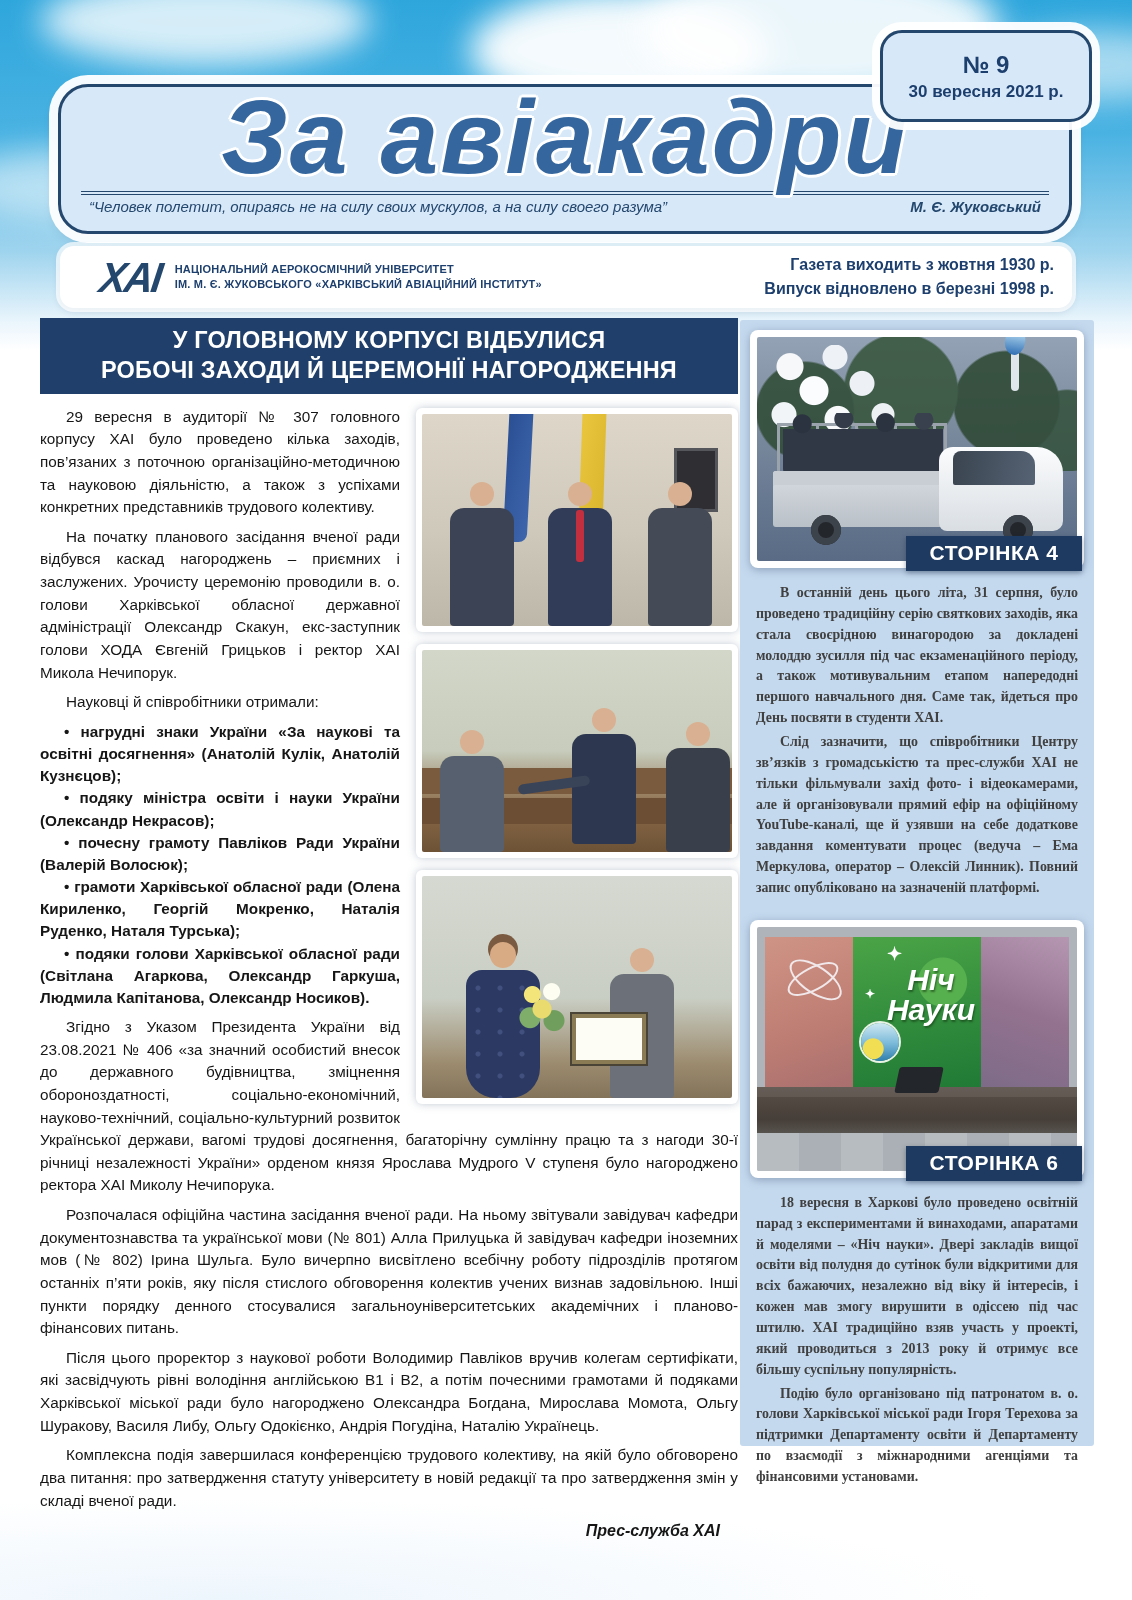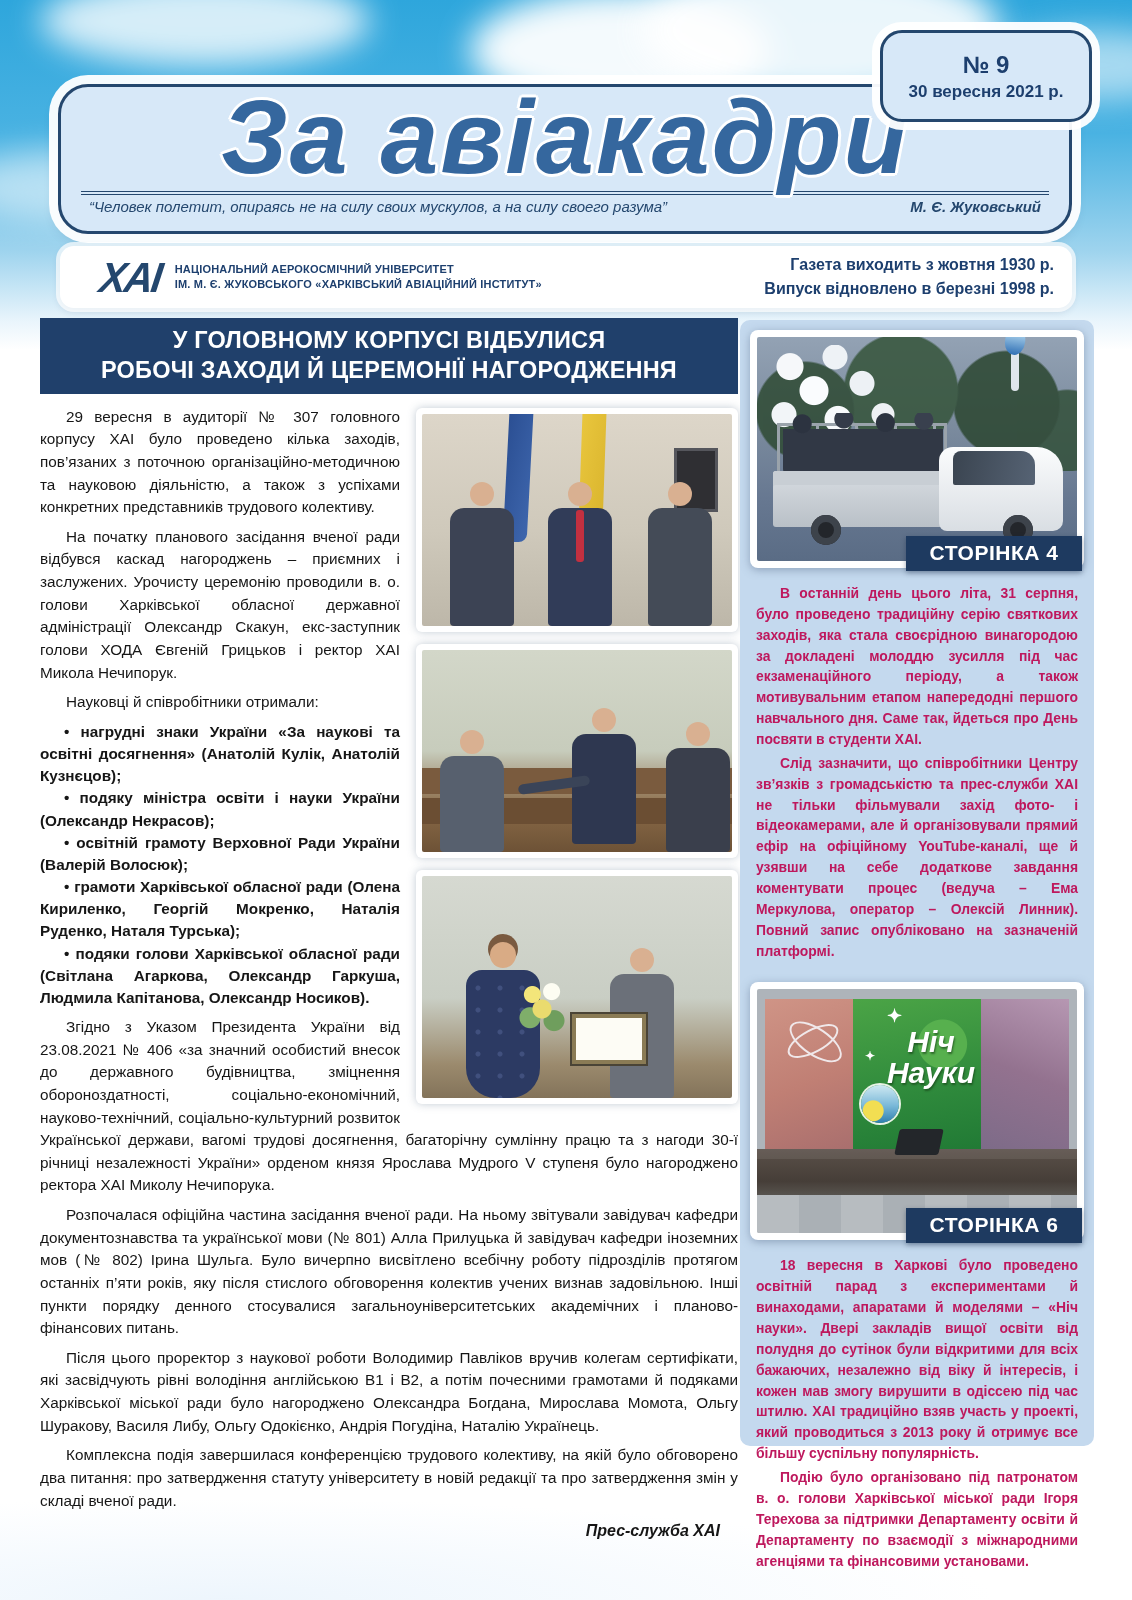--- a/index.html
+++ b/index.html
@@ -99,28 +99,28 @@
                 radial-gradient(circle at 50% 50%,#eadb6e 0 9px,transparent 10px),
                 radial-gradient(circle at 25% 65%,#7fae6a 0 10px,transparent 11px),
                 radial-gradient(circle at 75% 70%,#6f9e5d 0 10px,transparent 11px); }
   .scC .mn { position:absolute; left:188px; bottom:0; }
   .scC .mn .bd { background:#6b7079; height:124px; }
   .scC .cert { position:absolute; left:150px; bottom:34px; width:74px; height:50px; background:#fdfcf5;
      border:4px solid #8a7b55; box-shadow:0 0 0 2px #4a4436; }
 
   
   .sidebar { position:absolute; left:740px; top:320px; width:354px; height:1126px;
-    background:#c4d9ee; border-radius:10px; }
+    background:#c4d9ee; border-radius:3px; }
   .side-frame { width:334px; margin:10px auto 0; background:#fff; padding:7px; border-radius:8px;
     box-shadow:0 2px 8px rgba(90,110,140,.5); }
   .page-label { position:relative; z-index:2; width:176px; margin:-32px 12px 0 auto;
     background:#1e3a60; color:#fff; font-weight:bold; font-size:21px; text-align:center;
     padding:5px 0 6px; letter-spacing:.5px; box-shadow:0 2px 5px rgba(20,40,70,.4); }
   .side-text { padding:12px 16px 8px; font-size:13.9px; font-weight:bold; line-height:1.5;
-    color:#be185d; text-align:justify; }
+    color:#404040; text-align:justify;font-family:Liberation Serif, serif; }
   .side-text p { text-indent:24px; margin-bottom:3px; }
 
   
   .scD { height:224px; background:linear-gradient(180deg,#93a2b4 0%, #7b8b9e 40%, #677891 72%, #5a6c85 100%); }
   .scD .trees { position:absolute; inset:0 0 40% 0;
     background:radial-gradient(circle at 15% 55%,#2e4a33 0 48px,transparent 50px),
                radial-gradient(circle at 45% 40%,#35543a 0 56px,transparent 58px),
                radial-gradient(circle at 78% 50%,#2b4630 0 52px,transparent 54px),
                radial-gradient(circle at 97% 70%,#33503a 0 40px,transparent 42px); opacity:.85; }
   .scD .balloons { position:absolute; left:6px; top:8px; width:150px; height:120px;
@@ -287,21 +287,21 @@
           </div>
         </div>
       </aside>
 
       <p>29 вересня в аудиторії № 307 головного корпусу ХАІ було проведено кілька заходів, пов’язаних з поточною організаційно-методичною та науковою діяльністю, а також з успіхами конкретних представників трудового колективу.</p>
       <p>На початку планового засідання вченої ради відбувся каскад нагороджень – приємних і заслужених. Урочисту церемонію проводили в. о. голови Харківської обласної державної адміністрації Олександр Скакун, екс-заступник голови ХОДА Євгеній Грицьков і ректор ХАІ Микола Нечипорук.</p>
       <p>Науковці й співробітники отримали:</p>
       <ul class="award-list">
         <li><span>нагрудні знаки України «За наукові та освітні досягнення» (Анатолій Кулік, Анатолій Кузнєцов);</span></li>
         <li><span>подяку міністра освіти і науки України (Олександр Некрасов);</span></li>
-        <li><span>освітній грамоту Верховної Ради України (Валерій Волосюк);</span></li>
+        <li><span>почесну грамоту Павліков Ради України (Валерій Волосюк);</span></li>
         <li><span>грамоти Харківської обласної ради (Олена Кириленко, Георгій Мокренко, Наталія Руденко, Наталя Турська);</span></li>
         <li><span>подяки голови Харківської обласної ради (Світлана Агаркова, Олександр Гаркуша, Людмила Капітанова, Олександр Носиков).</span></li>
       </ul>
       <p>Згідно з Указом Президента України від 23.08.2021 № 406 «за значний особистий внесок до державного будівництва, зміцнення обороноздатності, соціально-економічний, науково-технічний, соціально-культурний розвиток Української держави, вагомі трудові досягнення, багаторічну сумлінну працю та з нагоди 30-ї річниці незалежності України» орденом князя Ярослава Мудрого V ступеня було нагороджено ректора ХАІ Миколу Нечипорука.</p>
       <p>Розпочалася офіційна частина засідання вченої ради. На ньому звітували завідувач кафедри документознавства та української мови (№ 801) Алла Прилуцька й завідувач кафедри іноземних мов (№ 802) Ірина Шульга. Було вичерпно висвітлено всебічну роботу підрозділів протягом останніх п’яти років, яку після стислого обговорення колектив учених визнав задовільною. Інші пункти порядку денного стосувалися загальноуніверситетських академічних і планово-фінансових питань.</p>
       <p>Після цього проректор з наукової роботи Володимир Павліков вручив колегам сертифікати, які засвідчують рівні володіння англійською В1 і В2, а потім почесними грамотами й подяками Харківської міської ради було нагороджено Олександра Богдана, Мирослава Момота, Ольгу Шуракову, Василя Либу, Ольгу Одокієнко, Андрія Погудіна, Наталію Українець.</p>
       <p>Комплексна подія завершилася конференцією трудового колективу, на якій було обговорено два питання: про затвердження статуту університету в новій редакції та про затвердження змін у складі вченої ради.</p>
       <p class="byline">Прес-служба ХАІ</p>
     </div>
   </section>

